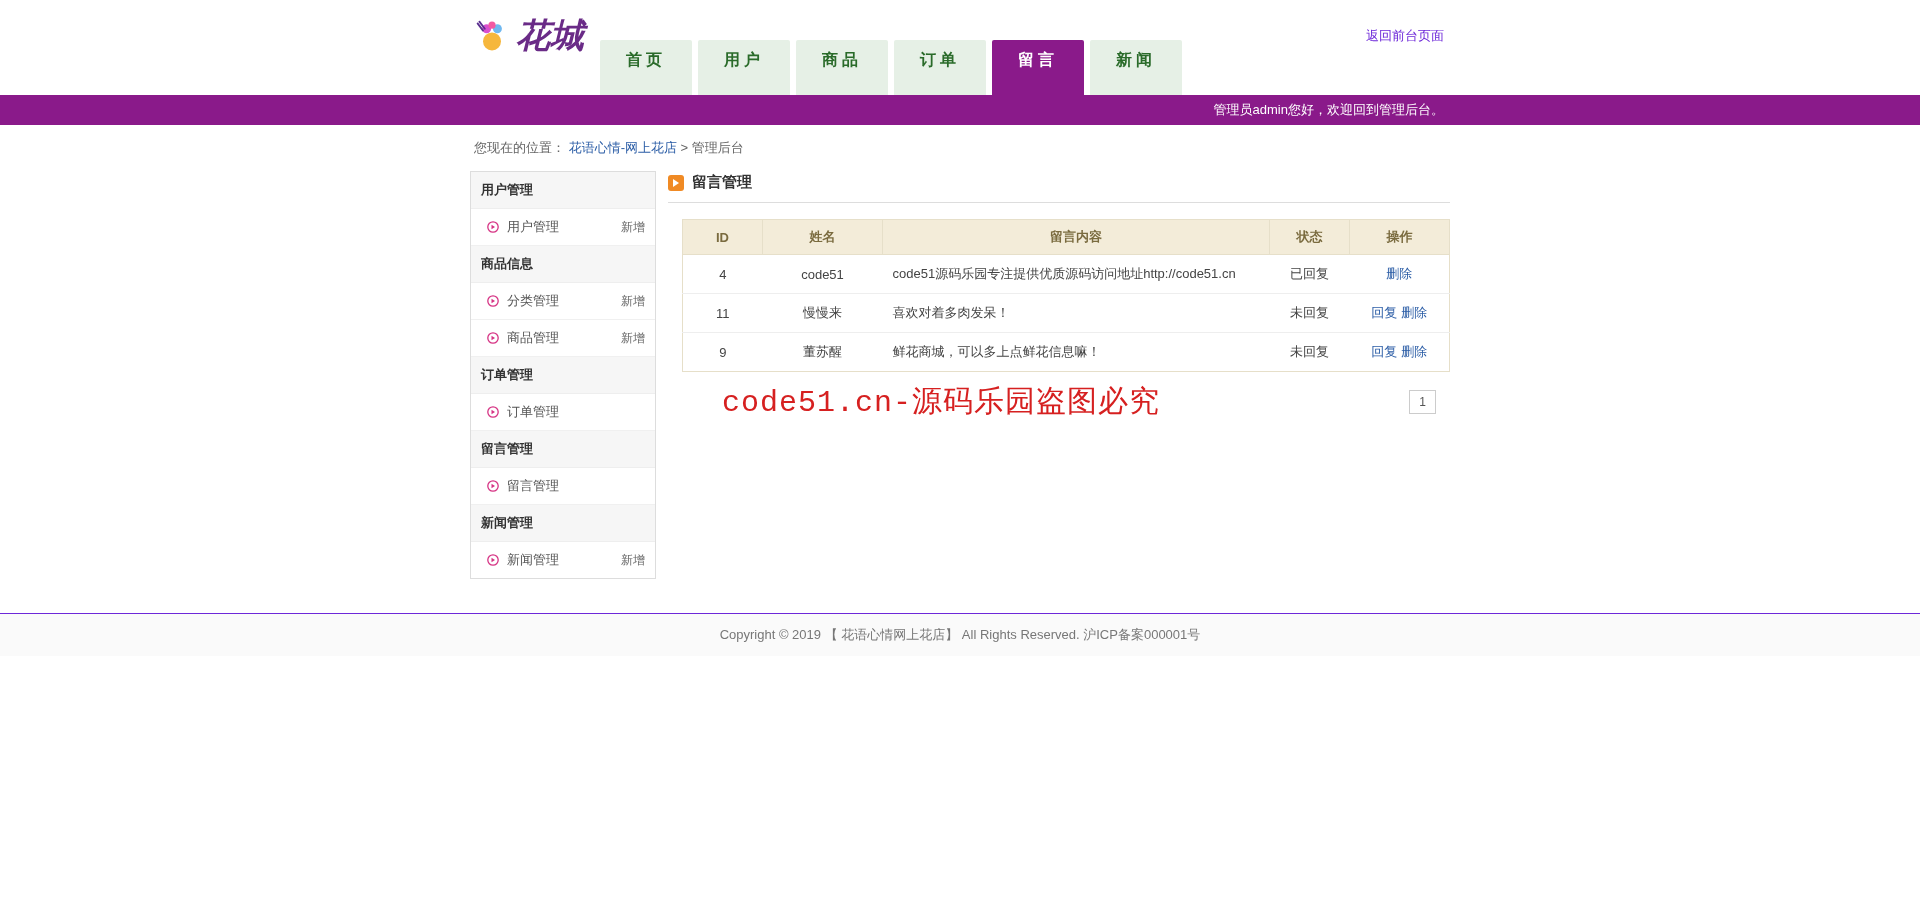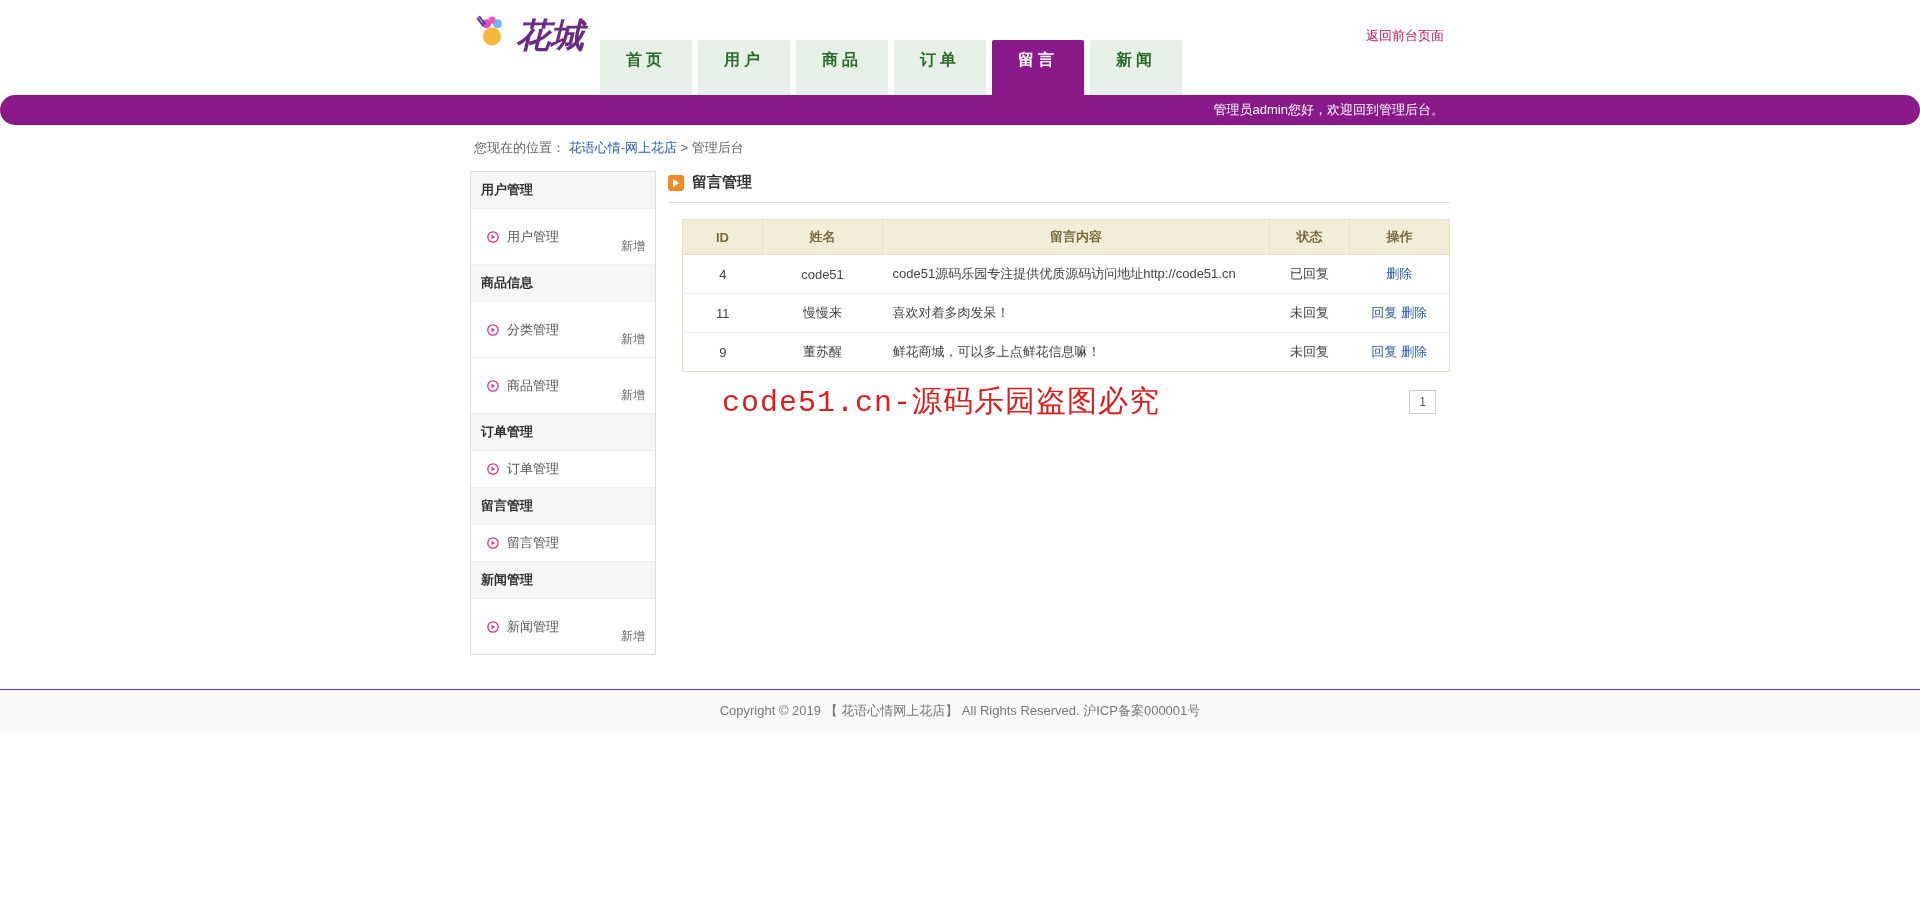--- a/index.html
+++ b/index.html
@@ -1,44 +1,44 @@
 <!DOCTYPE html>
 <html><head>
   <meta charset="utf-8">
   <style>
     * { margin: 0; padding: 0; box-sizing: border-box; }
     body { font-family: "Microsoft YaHei", Arial, sans-serif; font-size: 13px; color: #333; background: #fff; }
     
     .header-top { width: 980px; margin: 0 auto; display: flex; justify-content: space-between; align-items: center; height: 72px; }
-    .logo { display: flex; gap: 6px; padding-left: 4px; }
+    .logo { display: flex; align-items: center; gap: 6px; padding-left: 4px; }
     .logo-icon { width: 36px; height: 36px; position: relative; }
     .logo-text { font-family: "STXingkai","KaiTi",cursive; font-size: 34px; font-weight: bold; color: #6a2b87; font-style: italic; }
     .logo-icon svg { display: block; }
-    .top-link { color: #be185d; font-size: 13px; text-decoration: none; margin-right: 6px; }
+    .top-link { color: #6d28d9; font-size: 13px; text-decoration: none; margin-right: 6px; }
     
     .nav-wrap { width: 980px; margin: -32px auto 0; }
     .nav { display: flex; gap: 6px; padding-left: 130px; }
     .nav-item { display: block; padding: 10px 26px 24px; background: #e6f0e6; color: #2a6b2a; font-size: 16px; font-weight: bold; letter-spacing: 4px; text-decoration: none; border-radius: 2px 2px 0 0; }
     .nav-item.active { background: #8a1a8a; color: #fff; }
     
-    .welcome-bar { background: #8a1a8a; color: #fff; height: 30px; line-height: 30px; border-radius: 15px; }
+    .welcome-bar { background: #8a1a8a; color: #fff; height: 30px; line-height: 30px; }
     .welcome-inner { width: 980px; margin: 0 auto; text-align: right; font-size: 13px; padding-right: 6px; }
     
     .breadcrumb-wrap { width: 980px; margin: 0 auto; padding: 14px 4px 14px; font-size: 13px; color: #666; }
     .breadcrumb-wrap a { color: #2b5da6; text-decoration: none; }
     
     .container { width: 980px; margin: 0 auto; display: flex; gap: 12px; padding: 0 0 20px; align-items: flex-start; justify-content: space-between; }
     
     .sidebar { width: 186px; border: 1px solid #ddd; background: #fff; }
     .side-group-title { background: #f6f6f6; padding: 9px 10px; font-size: 13px; font-weight: bold; color: #333; border-bottom: 1px solid #eee; }
     .side-item { display: flex; align-items: center; justify-content: space-between; padding: 9px 10px 9px 16px; border-bottom: 1px solid #f0f0f0; font-size: 13px; }
     .side-item:last-child { border-bottom: none; }
     .side-label { display: flex; align-items: center; gap: 8px; color: #555; }
     .side-label a { color: #555; text-decoration: none; }
-    .side-add { color: #666; text-decoration: none; font-size: 12px; margin-top: 20px; }
+    .side-add { color: #666; text-decoration: none; font-size: 12px; }
     .bullet-icon { width: 12px; height: 12px; display: inline-flex; align-items: center; justify-content: center; }
     .bullet-icon svg { display: block; }
     
     .main { flex: 1; position: relative; }
     .panel-heading { display: flex; align-items: center; gap: 8px; padding: 2px 0 10px; border-bottom: 1px solid #ddd; margin-bottom: 16px; }
     .panel-heading .sq-icon { width: 16px; height: 16px; }
     .panel-heading .title { font-size: 15px; font-weight: bold; color: #333; }
     
     .data-table { width: 100%; border-collapse: collapse; border: 1px solid #e6dfc9; font-size: 13px; margin-left: 14px; width: calc(100% - 14px); }
     .data-table th { background: #f3ecd9; color: #7a6b3f; font-weight: bold; text-align: center; padding: 8px 10px; border: 1px solid #e6dfc9; }

